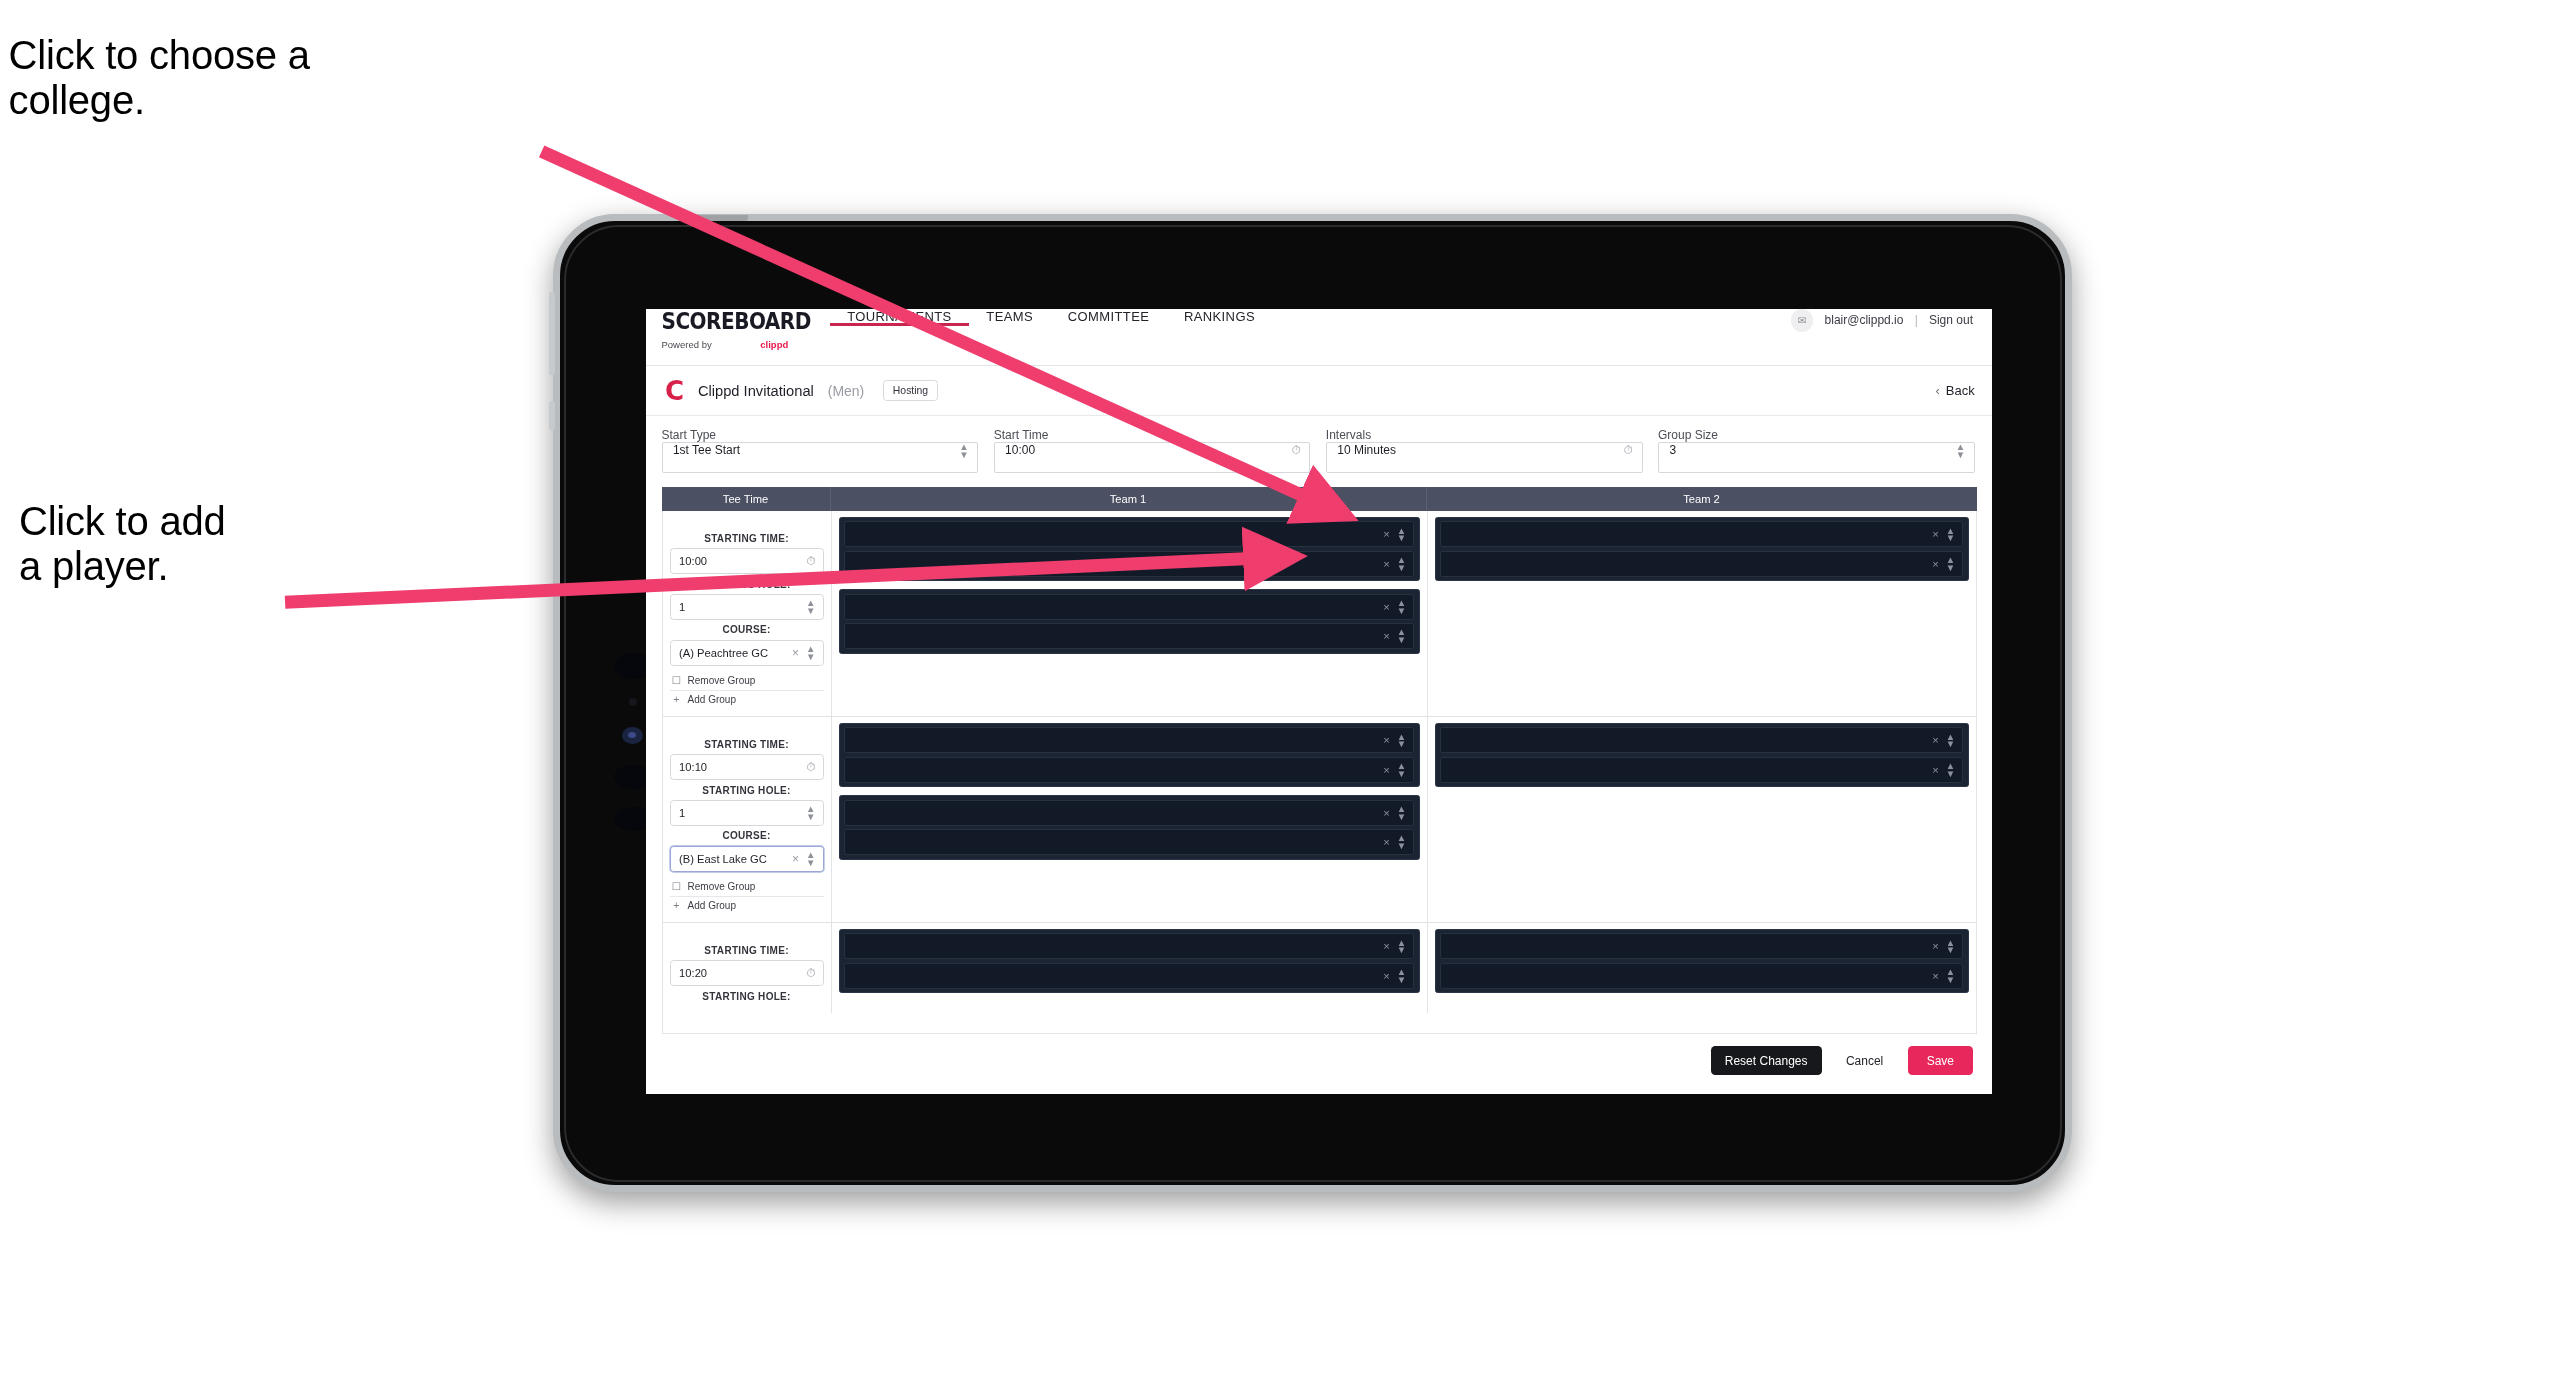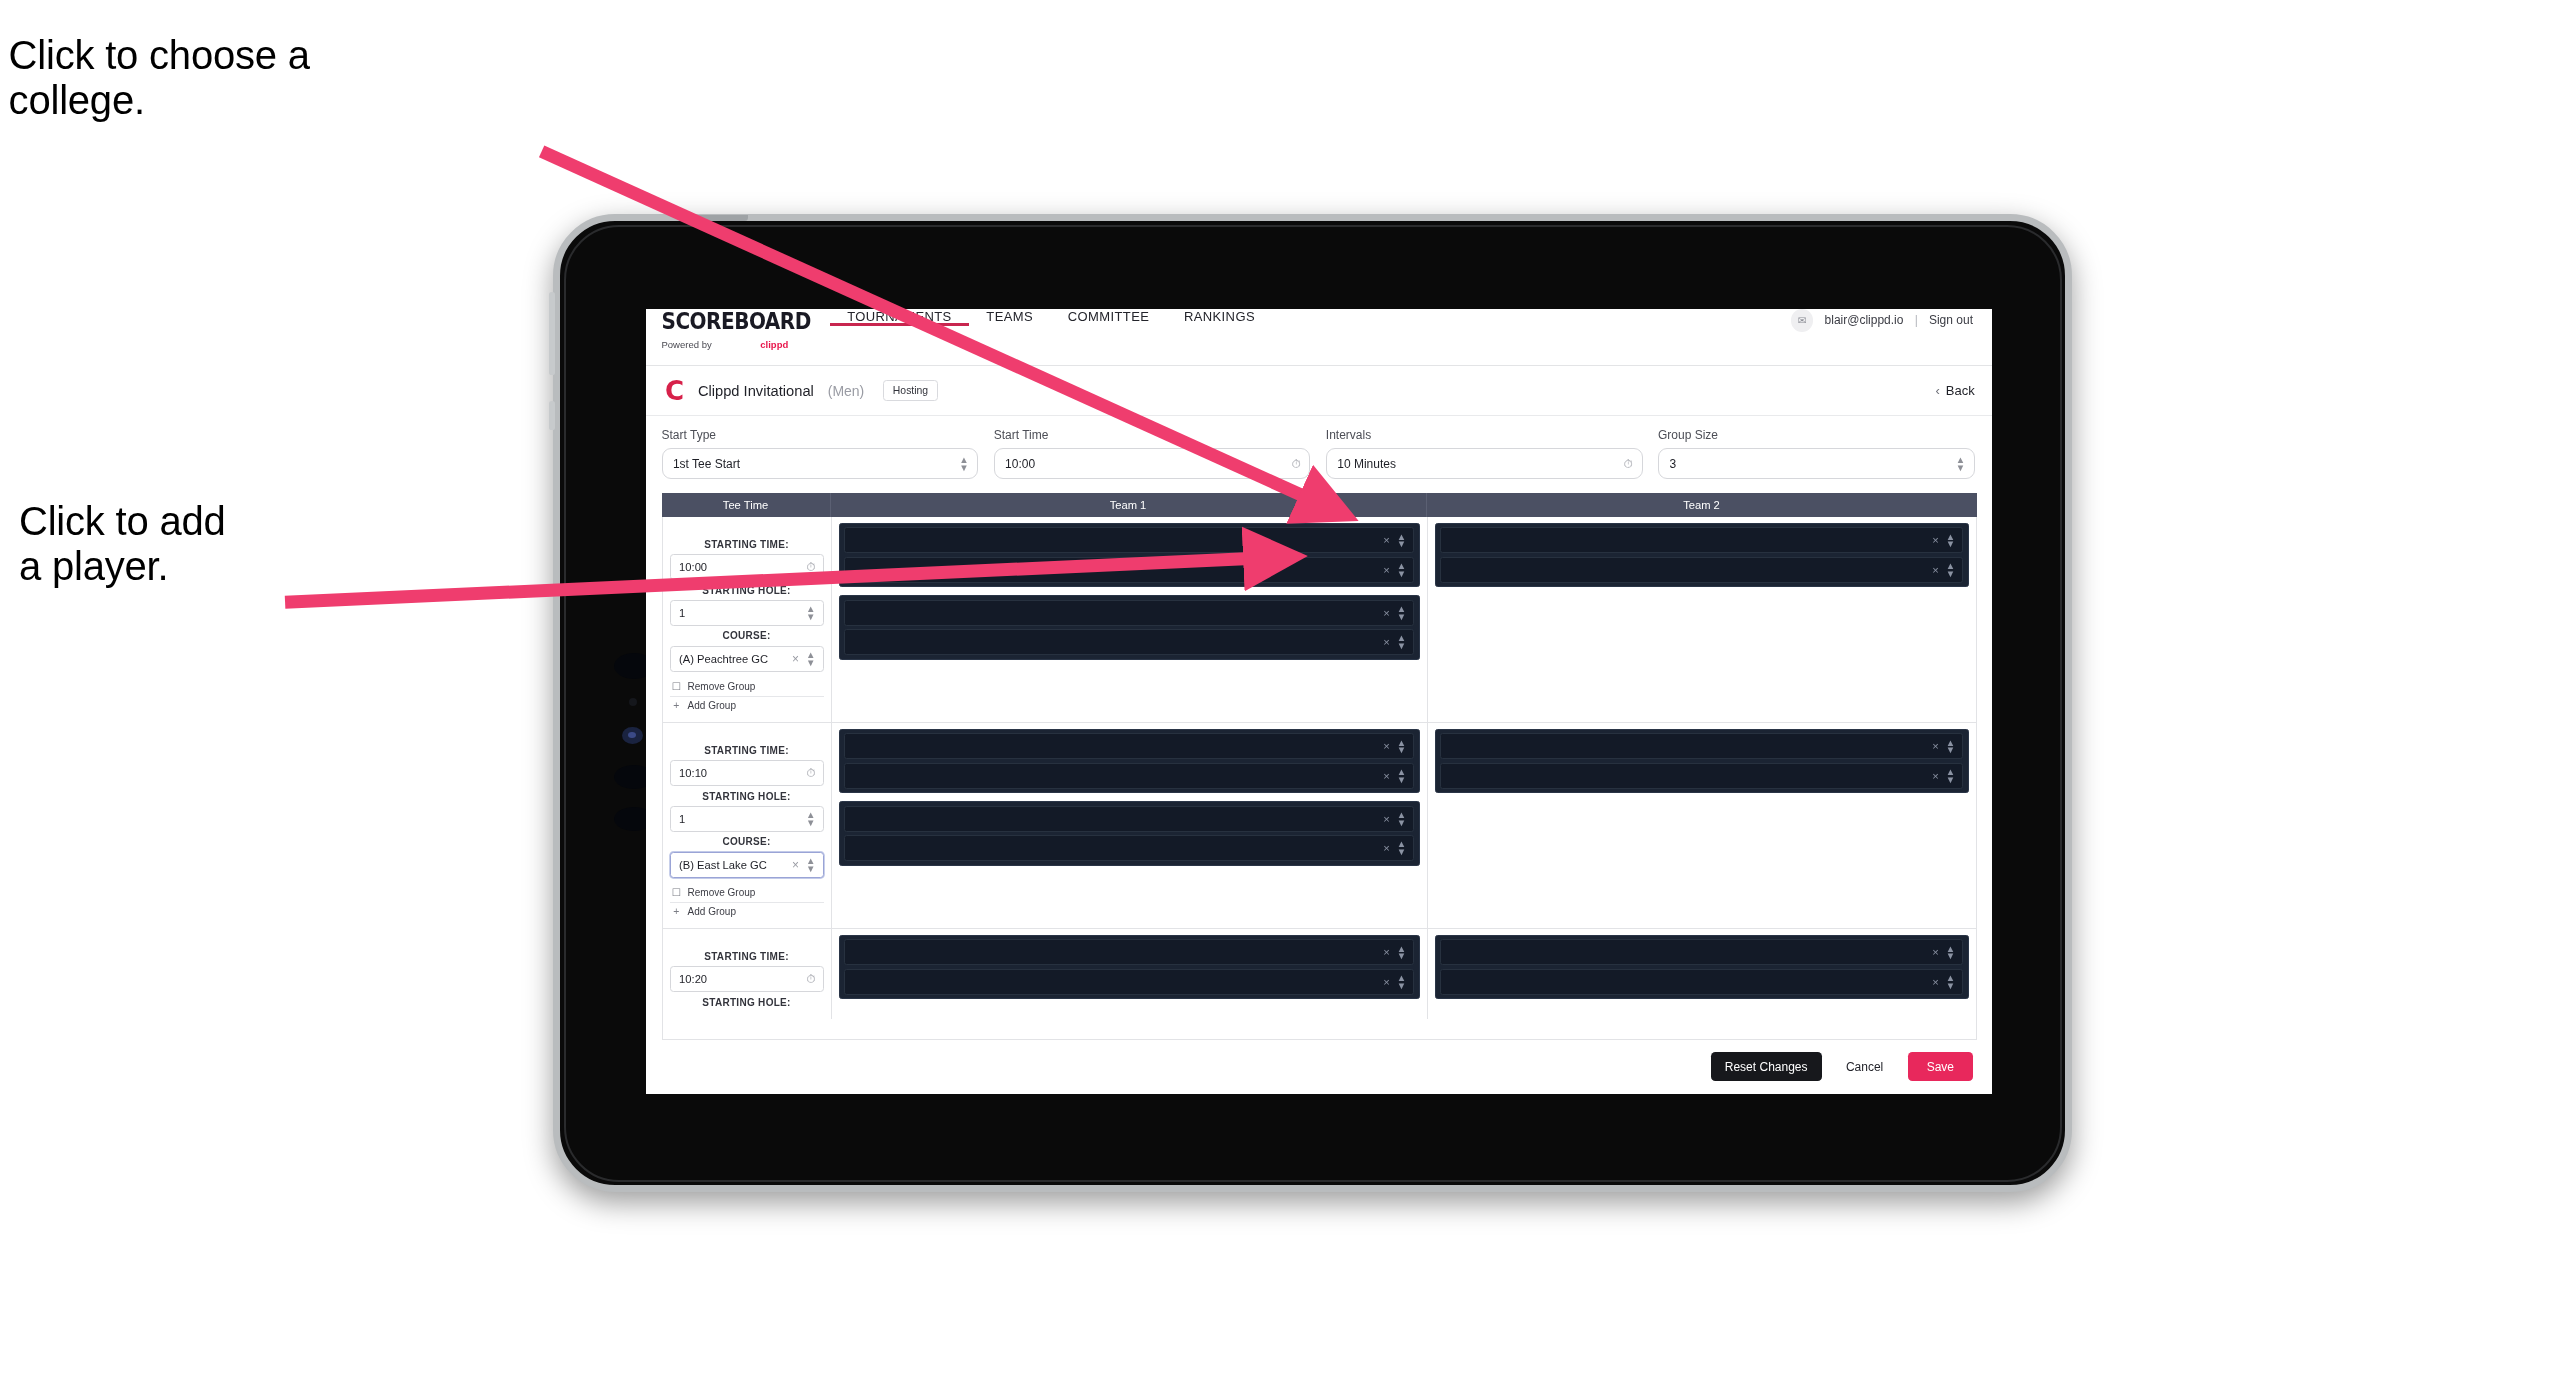--- a/index.html
+++ b/index.html
@@ -136,25 +136,25 @@
   }
   .back-link {
     margin-left:auto; font-size:13px; color:#1f2027; display:flex; align-items:center; gap:6px; cursor:pointer;
   }
   .back-link .chev { color:#6d6f78; font-size:13px; }
 
   
   #settings {
     display:flex; gap:15.5px; padding:12px 17.3px 8.6px 15.5px; background:#fff;
   }
-  .field { flex:1 1 0; display:flex; flex-direction:column; gap:6px; }
+  .field { flex:1 1 0; display:flex; flex-direction:column; }
   .field-label { font-size:12px; color:#4c4e56; }
   .control {
-    height:31px; border:0.9px solid #d6d7db; border-radius:9px; background:#fff;
-    display:flex; align-items:center; padding: 0 8.6px 0 10.4px;
+    height:31px; border:0.9px solid #d6d7db; border-radius:2px; background:#fff;
+    display:flex; align-items:flex-start; padding: 0 8.6px 0 10.4px;
     font-size:12px; color:#1e1f26; cursor:pointer;
   }
   .control .val { flex:1 1 auto; }
   .ic { color:#9a9ca4; font-size:12px; display:flex; align-items:center; }
   .spin { font-size:9.5px; line-height:.8; display:flex; flex-direction:column; color:#8e9097;}
 
   
   #tablewrap { padding: 5.2px 15.5px 0 15.5px; background:#fff; }
   #tablehead {
     display:flex; background:#4b5063; color:#fff; height:24px; align-items:stretch;

